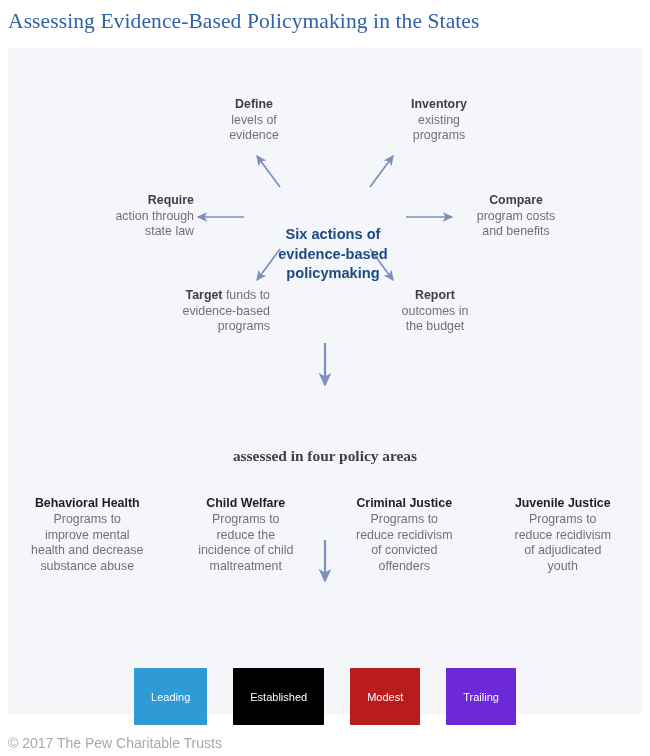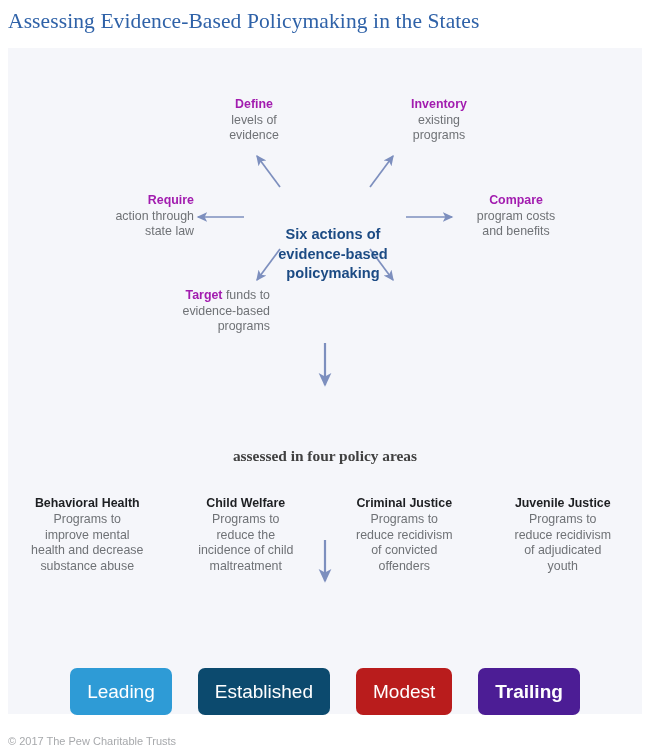--- a/index.html
+++ b/index.html
@@ -40,21 +40,21 @@
   }
 
   
   .node {
     position: absolute;
     font-size: 12.4px;
     line-height: 15.6px;
     color: #6f7276;
   }
   .node b, .node .hd {
-    color: #a21caf;
+    color: #404040;
     font-weight: bold;
   }
   .node .hd-block { display: block; }
 
   .ctr  { text-align: center; }
   .rgt  { text-align: right; }
   .lft  { text-align: center; }
 
   
   #hub {
@@ -113,48 +113,48 @@
     position: absolute;
     left: 0;
     top: 620px;
     width: 634px;
     display: flex;
     justify-content: center;
     align-items: flex-start;
     gap: 26px;
   }
   .chip {
-    height: 47px;
-    border-radius: 7px;
+    height: 57px;
+    border-radius: 1px;
     display: flex;
     align-items: center;
     justify-content: center;
     color: #ffffff;
-    font-size: 19px;
+    font-size: 11px;
     padding: 0 17px;
     box-sizing: border-box;
     white-space: nowrap;
   }
 
   
   #arrows {
     position: absolute;
     left: 0;
     top: 0;
     width: 634px;
     height: 666px;
     pointer-events: none;
   }
 
   
   #footer {
     position: absolute;
     left: 8px;
     top: 735px;
-    font-size: 11px;
+    font-size: 14px;
     color: #a7a9ac;
   }
 </style>
 </head>
 <body>
 
 <div id="page-title">Assessing Evidence-Based Policymaking in the States</div>
 
 <div id="panel">
 
@@ -211,20 +211,25 @@
     <span>action through</span><br>
     <span>state law</span>
   </div>
 
   <div class="node rgt" style="left:140px; top:240px; width:122px;">
     <span class="hd">Target</span><span> funds to</span><br>
     <span>evidence-based</span><br>
     <span>programs</span>
   </div>
 
+  <div class="node lft" style="left:372px; top:240px; width:110px;">
+    <span class="hd hd-block">Report</span>
+    <span>outcomes in</span><br>
+    <span>the budget</span>
+  </div>
 
   <div class="section-caption" id="caption-policy">assessed in four policy areas</div>
 
   <div id="policy-columns" style="left:0;">
     <div class="policy-col">
       <span class="pc-title">Behavioral Health</span>
       <span>Programs to</span><br>
       <span>improve mental</span><br>
       <span>health and decrease</span><br>
       <span>substance abuse</span>
@@ -248,20 +253,20 @@
       <span>Programs to</span><br>
       <span>reduce recidivism</span><br>
       <span>of adjudicated</span><br>
       <span>youth</span>
     </div>
   </div>
 
 
   <div id="chips">
     <div class="chip" style="background: rgb(46, 155, 214);">Leading</div>
-    <div class="chip" style="background: #0c4a6e;">Established</div>
+    <div class="chip" style="background: #000000;">Established</div>
     <div class="chip" style="background: #b91c1c;">Modest</div>
-    <div class="chip" style="background: #4c1d95; font-weight: bold;">Trailing</div>
+    <div class="chip" style="background: #6d28d9;">Trailing</div>
   </div>
 
 </div>
 
 <div id="footer">© 2017 The Pew Charitable Trusts</div>
 
 </body></html>

